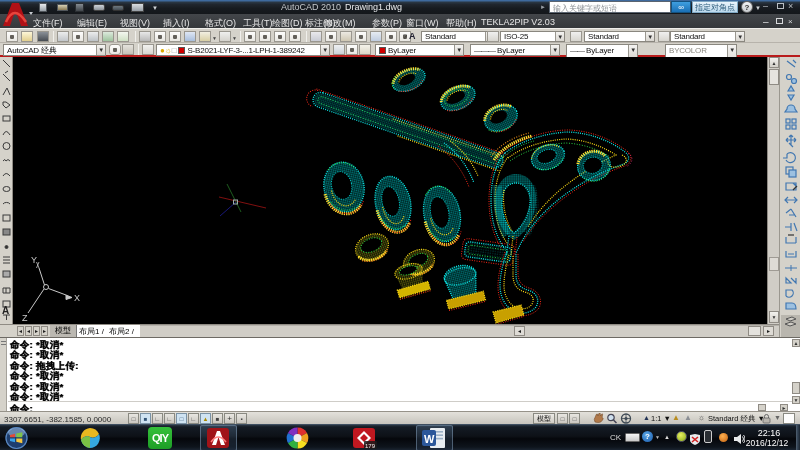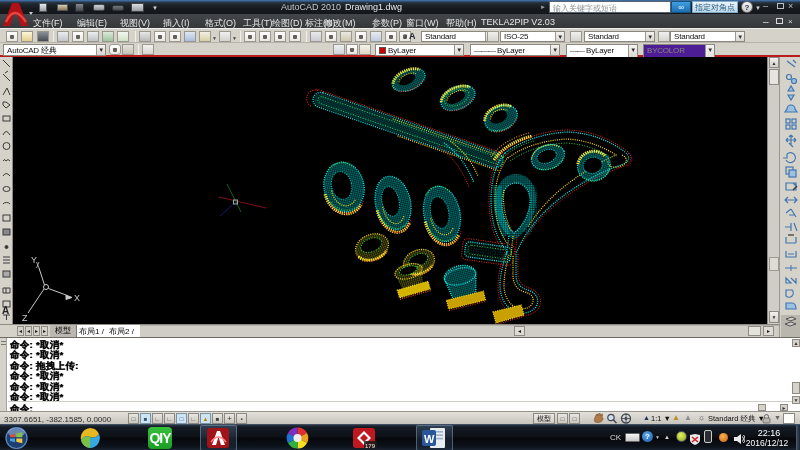--- a/index.html
+++ b/index.html
@@ -110,27 +110,31 @@
   <div class="combo" style="left:584px;top:2px;width:71px;height:11px">Standard<span class="da">▼</span></div>
   <span class="ic" style="left:658px;top:2px;background:linear-gradient(#f0f0ef,#d7d5cf)"></span>
   <div class="combo" style="left:670px;top:2px;width:75px;height:11px">Standard<span class="da">▼</span></div>
 </div>
 <div class="abs" id="tb2">
   <div class="combo" style="left:3px;top:1px;width:103px;height:12px;line-height:11px">AutoCAD 经典<span class="da" style="line-height:11px">▼</span></div>
   <span class="ic" style="left:109px;top:1px;border-radius:3px"></span>
   <span class="ic" style="left:122px;top:1px;background:linear-gradient(#e4e2dc,#c6c2b8)"></span>
   <span class="sep" style="left:138px;top:1px"></span>
   <span class="ic" style="left:142px;top:1px;background:linear-gradient(#f2f2f0,#d8d6d0)"></span>
+  <div class="combo" style="left:156px;top:1px;width:174px;height:12px;line-height:11px">
+    <span style="color:#d8a800">●</span><span style="color:#e0b000">☼</span><span style="color:#999">□</span>
+    <span style="display:inline-block;width:7px;height:7px;background:#d00000;border:1px solid #555;vertical-align:-1px"></span>
+    S-B2021-LYF-3-...1-LPH-1-389242<span class="da" style="line-height:11px">▼</span></div>
   <span class="ic" style="left:333px;top:1px;background:linear-gradient(#eef0f2,#ccd2d8)"></span>
   <span class="ic" style="left:346px;top:1px"></span>
   <span class="ic" style="left:359px;top:1px;background:linear-gradient(#f4f2ea,#ddd8c8)"></span>
   <div class="combo" style="left:375px;top:1px;width:89px;height:12px;line-height:11px"><span style="display:inline-block;width:7px;height:7px;background:#d00000;border:1px solid #555;vertical-align:-1px"></span> ByLayer<span class="da" style="line-height:11px">▼</span></div>
   <div class="combo" style="left:470px;top:1px;width:90px;height:12px;line-height:11px;text-align:left"><span style="letter-spacing:-1px;color:#333">———</span> ByLayer<span class="da" style="line-height:11px">▼</span></div>
   <div class="combo" style="left:566px;top:1px;width:72px;height:16px;line-height:11px"><span style="letter-spacing:-1px;color:#333">——</span> ByLayer<span class="da" style="line-height:11px">▼</span></div>
-  <div class="combo" style="left:643px;top:1px;width:72px;height:22px;line-height:11px;background:#4c1d95;color:#8a877f">BYCOLOR<span class="da" style="line-height:11px">▼</span></div>
+  <div class="combo" style="left:665px;top:1px;width:72px;height:22px;line-height:11px;background:#ffffff;color:#8a877f">BYCOLOR<span class="da" style="line-height:11px">▼</span></div>
 </div>
 <div class="abs" id="leftstrip">
 <svg width="13" height="280" viewBox="0 0 13 280">
 <g stroke="#3a3a3a" stroke-width="1" fill="none">
 <path d="M3,3 L10,10"></path>
         <path d="M3,17 L10,24 M5,16 l3,-2"></path>
         <path d="M3,38 L7,31 L10,38"></path>
 <path d="M3,45 L6,45 L10,48 L6,51 L3,48 Z"></path>
         <rect x="3" y="59" width="7" height="5"></rect>
 <path d="M3,78 Q6,71 10,78"></path>
@@ -494,21 +498,21 @@
     <path d="M6,9 l5,-1.2 l0,3.4 l-5,0 z" fill="#e04a3a"></path>
       <path d="M12.3,7.6 l6,-1.4 l0,5 l-6,0 z" fill="#7ec24a"></path>
     <path d="M6,12.6 l5,0 l0,3.6 l-5,-1.2 z" fill="#3aa0e8"></path>
       <path d="M12.3,12.6 l6,0 l0,4.6 l-6,-1.4 z" fill="#f8c63c"></path>
   </svg>
   <svg class="abs" style="left:78px;top:1px" width="24" height="24" viewBox="0 0 24 24">
     <path d="M12,2 a10,10 0 0 1 9,6 a7,7 0 0 1 -9,3 a7,7 0 0 0 -9,3 a10,10 0 0 1 9,-12" fill="#e8b820"></path>
     <path d="M21,8 a10,10 0 0 1 -9,14 a10,10 0 0 1 -9,-8 a7,7 0 0 1 9,-3 a7,7 0 0 0 9,-3" fill="#35a8e0"></path>
     <path d="M12,22 a10,10 0 0 1 -9,-8 a7,7 0 0 1 9,-3 l0,11" fill="#7bc144"></path>
   </svg>
-  <span class="abs" style="left:148px;top:2px;width:24px;height:22px;background:linear-gradient(#35c03a,#1d9e26);border-radius:4px;color:#fff;font-size:14px;font-weight:bold;text-align:center;line-height:22px;letter-spacing:-1px">QIY</span>
+  <span class="abs" style="left:148px;top:2px;width:24px;height:22px;background:linear-gradient(#35c03a,#1d9e26);border-radius:4px;color:#fff;font-size:11px;font-weight:bold;text-align:center;line-height:22px;letter-spacing:-1px">QIY</span>
   <span class="abs" style="left:200px;top:0;width:37px;height:26px;background:linear-gradient(rgba(120,160,200,.25),rgba(60,90,130,.15));border:1px solid rgba(160,190,220,.4);border-radius:2px"></span>
   <svg class="abs" style="left:206px;top:2px" width="24" height="22" viewBox="0 0 24 22">
     <rect x="1" y="1" width="22" height="20" rx="3" fill="#a01318"></rect>
     <path d="M6,18 L11,4 L14,4 L19,18 L15,18 L12.5,10 L10,18 Z" fill="#fff"></path>
     <path d="M5,15 Q12,5 20,15" stroke="#ff8080" stroke-width="1.4" fill="none"></path>
   </svg>
   <svg class="abs" style="left:285px;top:1px" width="25" height="24" viewBox="0 0 25 24">
     <circle cx="12.5" cy="12" r="10.5" fill="#222"></circle>
     <path d="M12.5,12 L12.5,1.5 A10.5,10.5 0 0 1 22,7 z" fill="#e03030"></path>
     <path d="M12.5,12 L22,7 A10.5,10.5 0 0 1 22,17 z" fill="#f0a020"></path>

